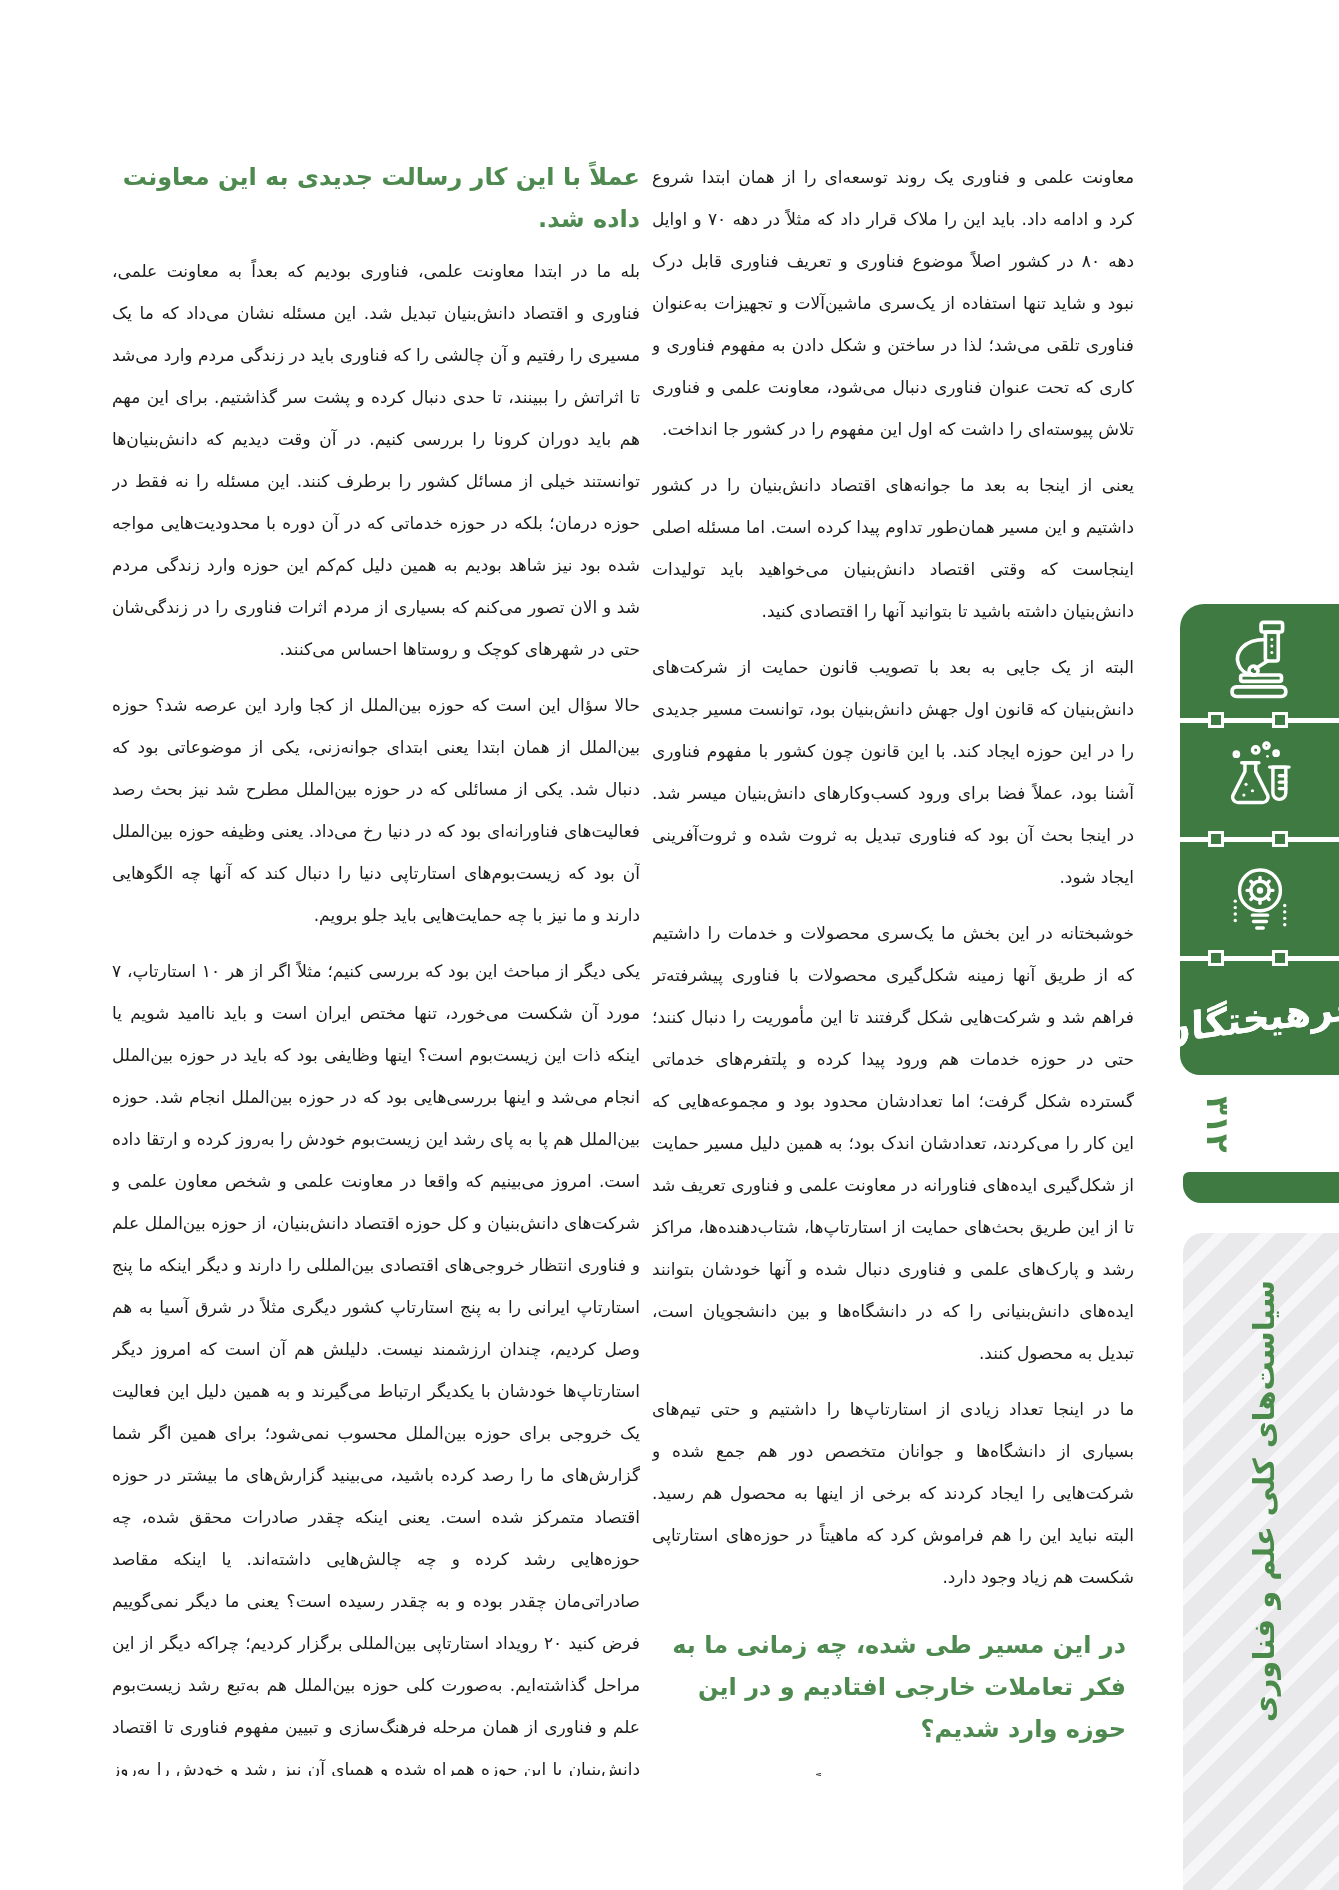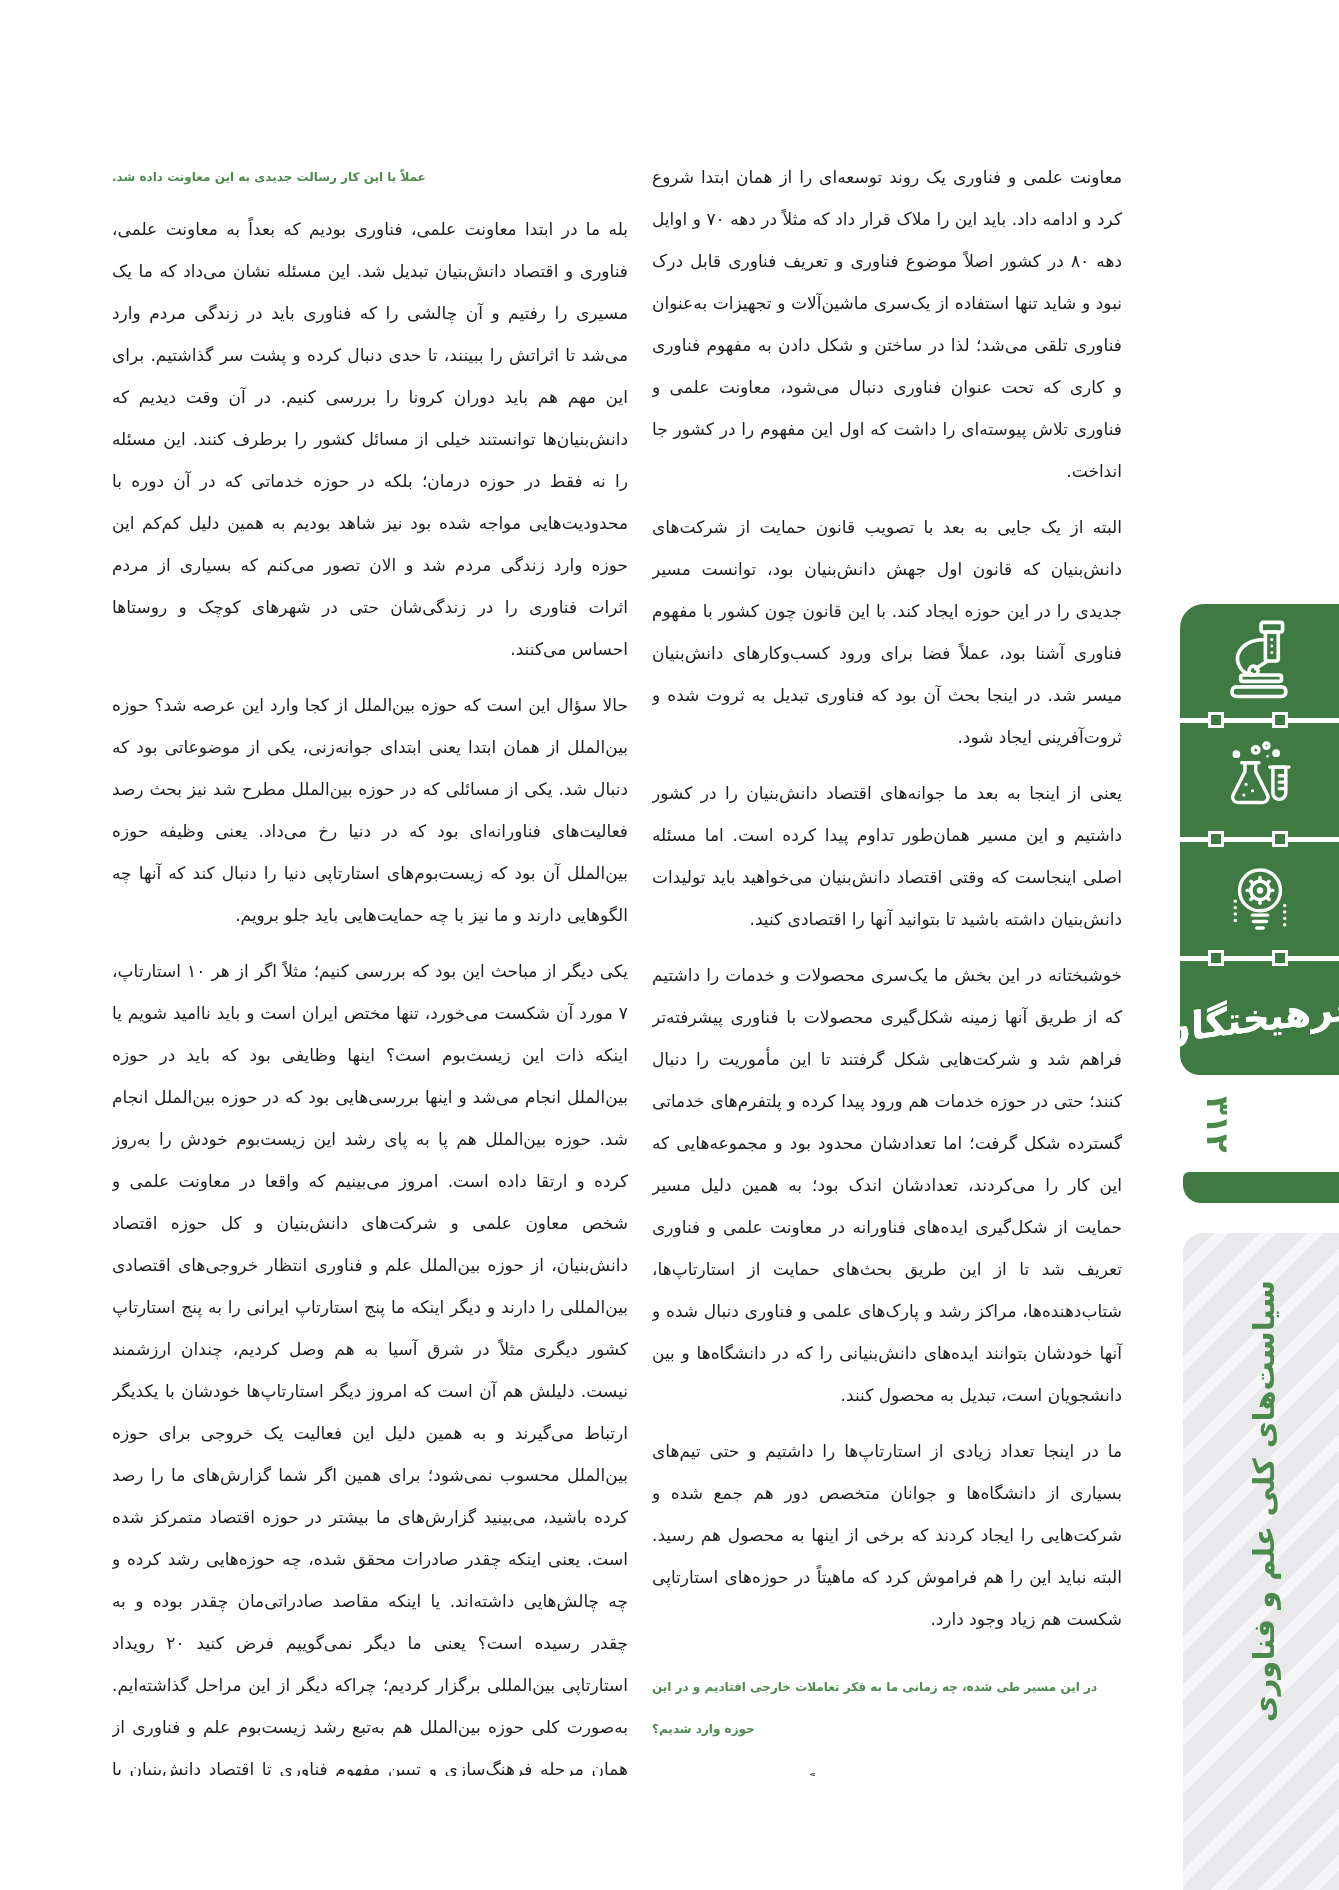--- a/index.html
+++ b/index.html
@@ -12,24 +12,24 @@
 
   
   .col{
     position:absolute;top:156px;
     direction:rtl;text-align:justify;
     font-size:17px;line-height:42px;color:#1d1d1b;
     overflow:hidden;height:1620px;
   }
   .col-left{left:112px;width:528px;}
   .col-right{left:652px;width:482px;}
-  .col p{margin:0 12px 14px 0;}
+  .col p{margin:0 0 14px 0;}
   .q-heading{
-    color:#4e8a50;font-weight:bold;font-size:12px;line-height:42px;
-    margin:0 0 10px 0;text-align:left;
+    color:#4e8a50;font-weight:bold;font-size:24px;line-height:42px;
+    margin:0 0 10px 0;text-align:right;
   }
   .q-heading.mid{margin:26px 8px 14px 0;}
 
   
   .sidebar-tiles{position:absolute;left:1180px;top:604px;width:159px;}
   .tile{
     position:relative;height:114px;margin-bottom:5px;background:#3e7a42;
     display:flex;align-items:center;justify-content:center;
   }
   .tile:first-child{border-top-left-radius:24px;}
@@ -69,22 +69,22 @@
     white-space:nowrap;color:#4a8a4a;font-weight:bold;font-size:29px;
   }
 </style>
 </head>
 <body>
 
 <div class="page">
 
   <div class="col col-right">
     <p>معاونت علمی و فناوری یک روند توسعه‌ای را از همان ابتدا شروع کرد و ادامه داد. باید این را ملاک قرار داد که مثلاً در دهه ۷۰ و اوایل دهه ۸۰ در کشور اصلاً موضوع فناوری و تعریف فناوری قابل درک نبود و شاید تنها استفاده از یک‌سری ماشین‌آلات و تجهیزات به‌عنوان فناوری تلقی می‌شد؛ لذا در ساختن و شکل دادن به مفهوم فناوری و کاری که تحت عنوان فناوری دنبال می‌شود، معاونت علمی و فناوری تلاش پیوسته‌ای را داشت که اول این مفهوم را در کشور جا انداخت.</p>
+    <p>یعنی از اینجا به بعد ما جوانه‌های اقتصاد دانش‌بنیان را در کشور داشتیم و این مسیر همان‌طور تداوم پیدا کرده است. اما مسئله اصلی اینجاست که وقتی اقتصاد دانش‌بنیان می‌خواهید باید تولیدات دانش‌بنیان داشته باشید تا بتوانید آنها را اقتصادی کنید.</p>
     <p>البته از یک جایی به بعد با تصویب قانون حمایت از شرکت‌های دانش‌بنیان که قانون اول جهش دانش‌بنیان بود، توانست مسیر جدیدی را در این حوزه ایجاد کند. با این قانون چون کشور با مفهوم فناوری آشنا بود، عملاً فضا برای ورود کسب‌وکارهای دانش‌بنیان میسر شد. در اینجا بحث آن بود که فناوری تبدیل به ثروت شده و ثروت‌آفرینی ایجاد شود.</p>
-    <p>یعنی از اینجا به بعد ما جوانه‌های اقتصاد دانش‌بنیان را در کشور داشتیم و این مسیر همان‌طور تداوم پیدا کرده است. اما مسئله اصلی اینجاست که وقتی اقتصاد دانش‌بنیان می‌خواهید باید تولیدات دانش‌بنیان داشته باشید تا بتوانید آنها را اقتصادی کنید.</p>
     <p>خوشبختانه در این بخش ما یک‌سری محصولات و خدمات را داشتیم که از طریق آنها زمینه شکل‌گیری محصولات با فناوری پیشرفته‌تر فراهم شد و شرکت‌هایی شکل گرفتند تا این مأموریت را دنبال کنند؛ حتی در حوزه خدمات هم ورود پیدا کرده و پلتفرم‌های خدماتی گسترده شکل گرفت؛ اما تعدادشان محدود بود و مجموعه‌هایی که این کار را می‌کردند، تعدادشان اندک بود؛ به همین دلیل مسیر حمایت از شکل‌گیری ایده‌های فناورانه در معاونت علمی و فناوری تعریف شد تا از این طریق بحث‌های حمایت از استارتاپ‌ها، شتاب‌دهنده‌ها، مراکز رشد و پارک‌های علمی و فناوری دنبال شده و آنها خودشان بتوانند ایده‌های دانش‌بنیانی را که در دانشگاه‌ها و بین دانشجویان است، تبدیل به محصول کنند.</p>
     <p>ما در اینجا تعداد زیادی از استارتاپ‌ها را داشتیم و حتی تیم‌های بسیاری از دانشگاه‌ها و جوانان متخصص دور هم جمع شده و شرکت‌هایی را ایجاد کردند که برخی از اینها به محصول هم رسید. البته نباید این را هم فراموش کرد که ماهیتاً در حوزه‌های استارتاپی شکست هم زیاد وجود دارد.</p>
     <h3 class="q-heading mid">در این مسیر طی شده، چه زمانی ما به فکر تعاملات خارجی افتادیم و در این حوزه وارد شدیم؟</h3>
     <p>عرض می‌کنم. مسیری که عنوان کردم تقریباً تا سال ۹۸ یا ۹۹ ادامه داشت. در سال ۹۷ موضوع تجاری‌سازی پررنگ‌تر و معاونت علمی و فناوری به سمت حمایت از تجاری‌سازی دستگاه‌ها حرکت کرده و بحث کلان پروژه‌ها در این بین مطرح شد. همچنین در سال ۱۴۰۱ رسماً مأموریت اقتصاد دانش‌بنیان توسط رئیس‌جمهور شهید به معاونت علمی داده شد و این مهم در عنوان معاونت علمی نیز اضافه شد.</p>
   </div>
 
   <div class="col col-left">
     <h3 class="q-heading">عملاً با این کار رسالت جدیدی به این معاونت داده شد.</h3>
     <p>بله ما در ابتدا معاونت علمی، فناوری بودیم که بعداً به معاونت علمی، فناوری و اقتصاد دانش‌بنیان تبدیل شد. این مسئله نشان می‌داد که ما یک مسیری را رفتیم و آن چالشی را که فناوری باید در زندگی مردم وارد می‌شد تا اثراتش را ببینند، تا حدی دنبال کرده و پشت سر گذاشتیم. برای این مهم هم باید دوران کرونا را بررسی کنیم. در آن وقت دیدیم که دانش‌بنیان‌ها توانستند خیلی از مسائل کشور را برطرف کنند. این مسئله را نه فقط در حوزه درمان؛ بلکه در حوزه خدماتی که در آن دوره با محدودیت‌هایی مواجه شده بود نیز شاهد بودیم به همین دلیل کم‌کم این حوزه وارد زندگی مردم شد و الان تصور می‌کنم که بسیاری از مردم اثرات فناوری را در زندگی‌شان حتی در شهرهای کوچک و روستاها احساس می‌کنند.</p>
     <p>حالا سؤال این است که حوزه بین‌الملل از کجا وارد این عرصه شد؟ حوزه بین‌الملل از همان ابتدا یعنی ابتدای جوانه‌زنی، یکی از موضوعاتی بود که دنبال شد. یکی از مسائلی که در حوزه بین‌الملل مطرح شد نیز بحث رصد فعالیت‌های فناورانه‌ای بود که در دنیا رخ می‌داد. یعنی وظیفه حوزه بین‌الملل آن بود که زیست‌بوم‌های استارتاپی دنیا را دنبال کند که آنها چه الگوهایی دارند و ما نیز با چه حمایت‌هایی باید جلو برویم.</p>

